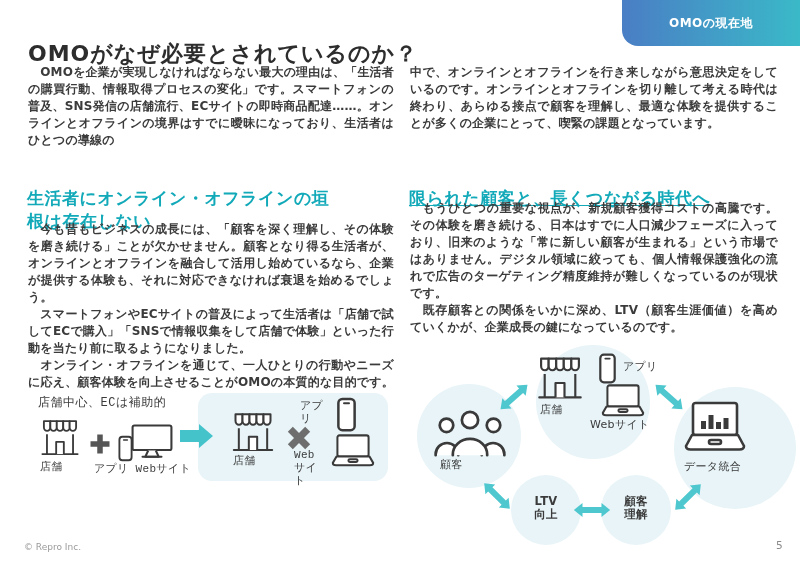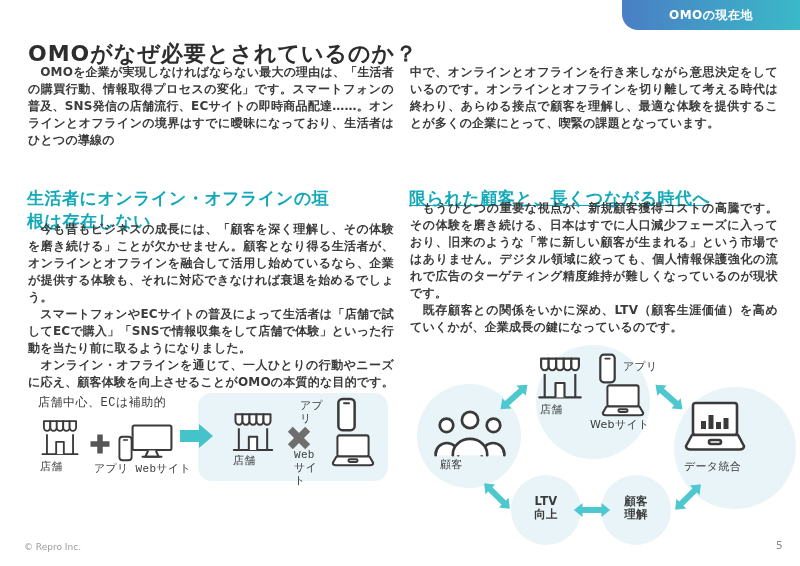--- a/index.html
+++ b/index.html
@@ -2,21 +2,21 @@
 <html lang="ja"><head>
 <meta charset="utf-8">
 <style>
   html,body{margin:0;padding:0;background:#fff;}
   .page{
     position:relative;width:800px;height:566px;background:#ffffff;overflow:hidden;
     font-family:"DejaVu Sans","Liberation Sans",sans-serif;color:#3b3b3b;
   }
   
   .badge{
-    position:absolute;top:0;right:0;width:178px;height:30px;
+    position:absolute;top:0;right:0;width:178px;height:46px;
     background:linear-gradient(90deg,#4a7ec5 0%,#3ab9c8 100%);
     border-radius:0 0 0 16px;display:flex;align-items:center;justify-content:center;
     color:#fff;font-size:12px;font-weight:bold;letter-spacing:.5px;
   }
   .title{
     position:absolute;left:28px;top:24px;font-size:22px;font-weight:bold;color:#2d2d2d;
     letter-spacing:1px;
   }
   
   .body-text{

